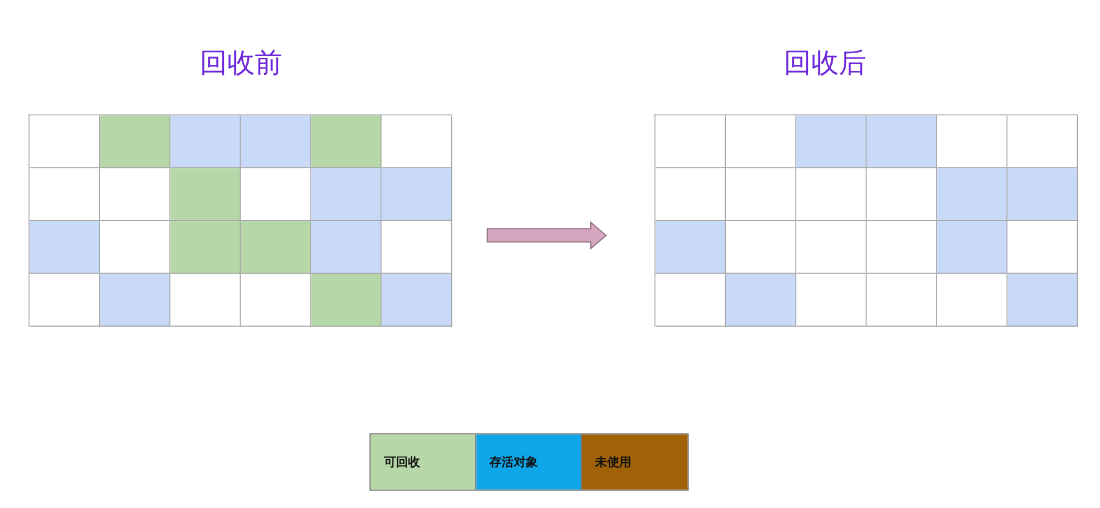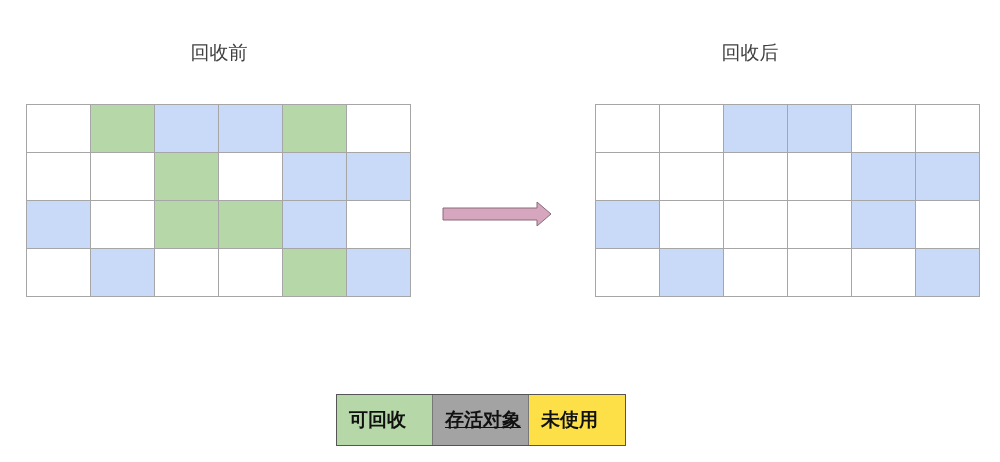--- a/index.html
+++ b/index.html
@@ -1,40 +1,40 @@
 <!DOCTYPE html>
 <html><head>
 <meta charset="utf-8">
 <style>
   html, body { margin: 0; padding: 0; }
   body {
     width: 1000px; height: 462px; background: #ffffff; position: relative; overflow: hidden;
     font-family: "DejaVu Sans", "Liberation Sans", sans-serif;
   }
   .title {
-    position: absolute; font-size: 19px; color: #404040; text-align: center; width: 200px;
+    position: absolute; font-size: 25px; color: #6d28d9; text-align: center; width: 200px;
   }
   .grid {
     position: absolute; display: grid;
     grid-template-columns: repeat(6, 64px);
     grid-template-rows: repeat(4, 48px);
     border-top: 1.5px solid #a6a6a6; border-left: 1.5px solid #a6a6a6;
   }
   .cell {
     border-right: 1.5px solid #a6a6a6; border-bottom: 1.5px solid #a6a6a6;
     box-sizing: border-box; width: 64px; height: 48px;
   }
   .arrow { position: absolute; left: 441px; top: 200px; }
   .legend {
     position: absolute; left: 336px; top: 394px; display: flex;
     border: 1.5px solid #555;
   }
   .legend-item {
     height: 50px; display: flex; align-items: center; padding-left: 12px;
-    box-sizing: border-box; font-size: 19px; font-weight: bold; color: #111;
+    box-sizing: border-box; font-size: 11px; font-weight: bold; color: #111;
     border-right: 1.5px solid #777;
   }
   .legend-item:last-child { border-right: none; }
 </style>
 </head>
 <body>
 
 <div class="title" style="left:119px; top:40px;">回收前</div>
 <div class="title" style="left:650px; top:40px;">回收后</div>
 
@@ -90,15 +90,15 @@
     <div class="cell" style="background: rgb(255, 255, 255);"></div>
     <div class="cell" style="background: rgb(201, 218, 248);"></div>
   </div>
 
 <svg class="arrow" width="114" height="28" viewBox="0 0 114 28">
   <polygon points="2,8 96,8 96,2 110,14 96,26 96,20 2,20" fill="#d5a6bd" stroke="#8a6a7a" stroke-width="1"></polygon>
 </svg>
 
 <div class="legend" id="legend">
     <div class="legend-item" style="background: rgb(182, 215, 168); width: 96px;">可回收</div>
-    <div class="legend-item" style="background: #a3a3a3; width: 96px; text-decoration: underline;">存活对象</div>
-    <div class="legend-item" style="background: #fde047; width: 96px;">未使用</div>
+    <div class="legend-item" style="background: #0ea5e9; width: 96px;">存活对象</div>
+    <div class="legend-item" style="background: #a16207; width: 96px;">未使用</div>
   </div>
 
 </body></html>

